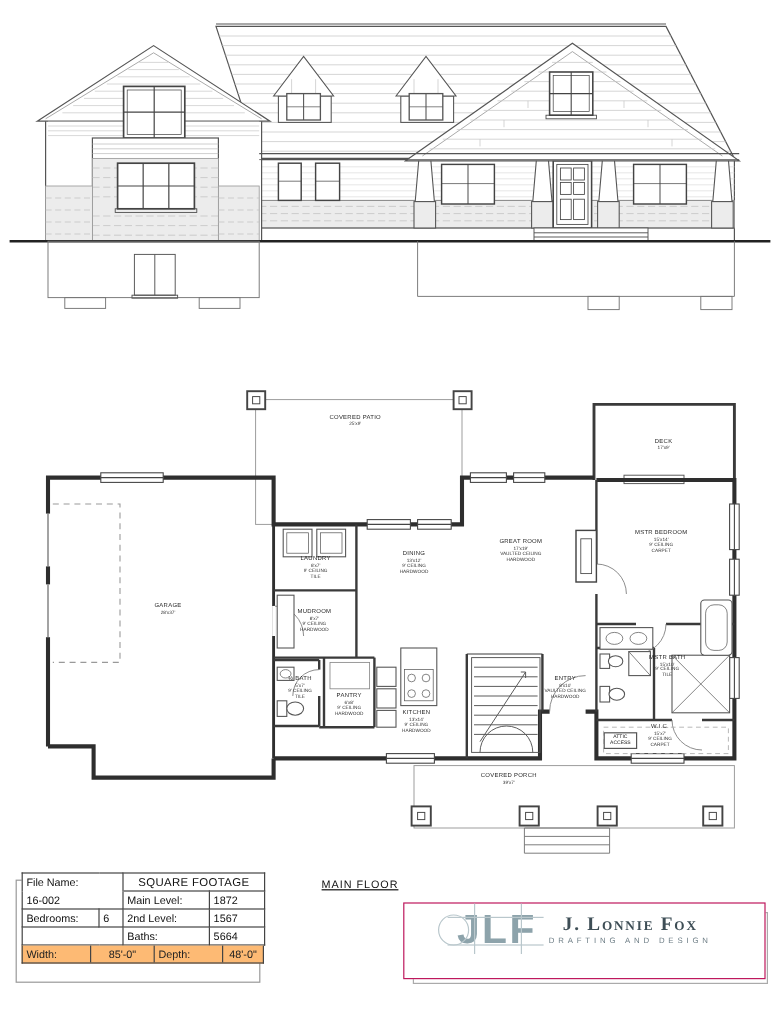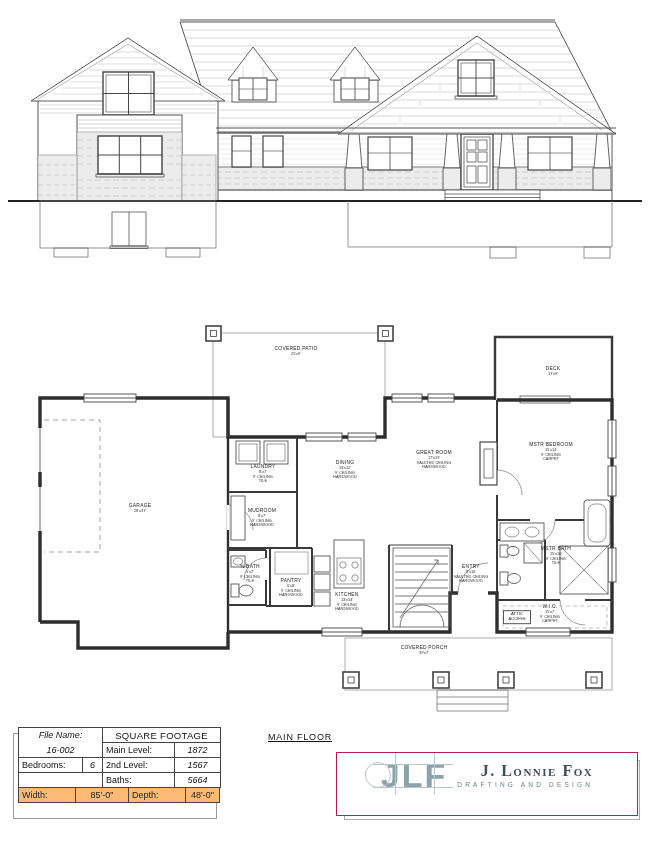--- a/index.html
+++ b/index.html
@@ -15,37 +15,37 @@
   .room-label .rd:empty{display:none;}
   .attic-box{position:absolute;transform:translate(-50%,-50%);border:.6px solid #555;background:#fff;
              width:24px;padding:1px 1px;font-size:4.2px;line-height:1.15;text-align:center;white-space:normal;color:#222;}
   .main-floor{position:absolute;left:300px;top:737px;transform:translate(-50%,-50%);
               font-size:9px;letter-spacing:.8px;text-decoration:underline;color:#111;}
   
   .tb-wrap{position:absolute;left:18px;top:727px;width:202px;}
   .tb-shadow{position:absolute;left:-5px;top:6px;width:202px;height:84px;border:1px solid #999;background:#fff;}
   .tb{position:relative;border-collapse:collapse;background:#fff;width:202px;table-layout:fixed;}
   .tb td{border:1px solid #444;font-size:9px;padding:1px 3px;height:12px;color:#111;white-space:nowrap;overflow:hidden;}
-  .tb .ctr{text-align:center;font-style:italic;}
+  .tb .ctr{}
   .tb .hdr{font-size:9.5px;text-align:center;letter-spacing:.3px;}
   .tb-bottom{position:relative;display:flex;border:1px solid #444;border-top:none;background:#fdba74;font-size:9px;}
   .tb-bottom span{padding:2px 3px;border-right:1px solid #444;white-space:nowrap;}
   .tb-bottom span:last-child{border-right:none;}
   
   .logo-wrap{position:absolute;left:336px;top:752px;width:300px;height:62px;}
   .logo-shadow1{position:absolute;left:8px;top:8px;width:294px;height:58px;border:1px solid #aaa;background:#fff;}
   .logo-box{position:absolute;left:0;top:0;width:300px;height:62px;border:1px solid #be185d;background:#fff;}
   .logo-row{position:absolute;left:0;top:2px;width:100%;height:40px;display:flex;align-items:center;justify-content:center;gap:10px;}
   .logo-mark{position:relative;font-weight:bold;font-size:34px;line-height:34px;letter-spacing:2px;color:#8da3ab;}
   .logo-mark .grid-h1,.logo-mark .grid-h2{position:absolute;left:-8px;right:-6px;height:1px;background:#b9c7cc;}
   .logo-mark .grid-h1{top:6px;} .logo-mark .grid-h2{bottom:4px;}
   .logo-mark .grid-v1,.logo-mark .grid-v2{position:absolute;top:-5px;bottom:-3px;width:1px;background:#b9c7cc;}
   .logo-mark .grid-v1{left:14px;} .logo-mark .grid-v2{right:12px;}
   .logo-circle{position:absolute;left:-16px;top:4px;width:24px;height:24px;border:1.2px solid #b9c7cc;border-radius:50%;}
-  .name-col{display:flex;flex-direction:column;align-items:flex-end;}
+  .name-col{display:flex;flex-direction:column;align-items:center;}
   .company-name{font-family:"Liberation Serif",serif;font-size:16px;letter-spacing:1.5px;color:#3e4e56;font-variant:small-caps;font-weight:bold;}
   .tagline{font-size:6.5px;letter-spacing:3.2px;color:#6d7d85;margin-top:1px;}
   .contact-line{position:absolute;left:0;bottom:3px;width:100%;text-align:center;
                 font-family:"Liberation Serif",serif;font-size:8.6px;color:#1c2b33;}
 </style>
 </head>
 <body>
 
 <div class="sheet">
 

